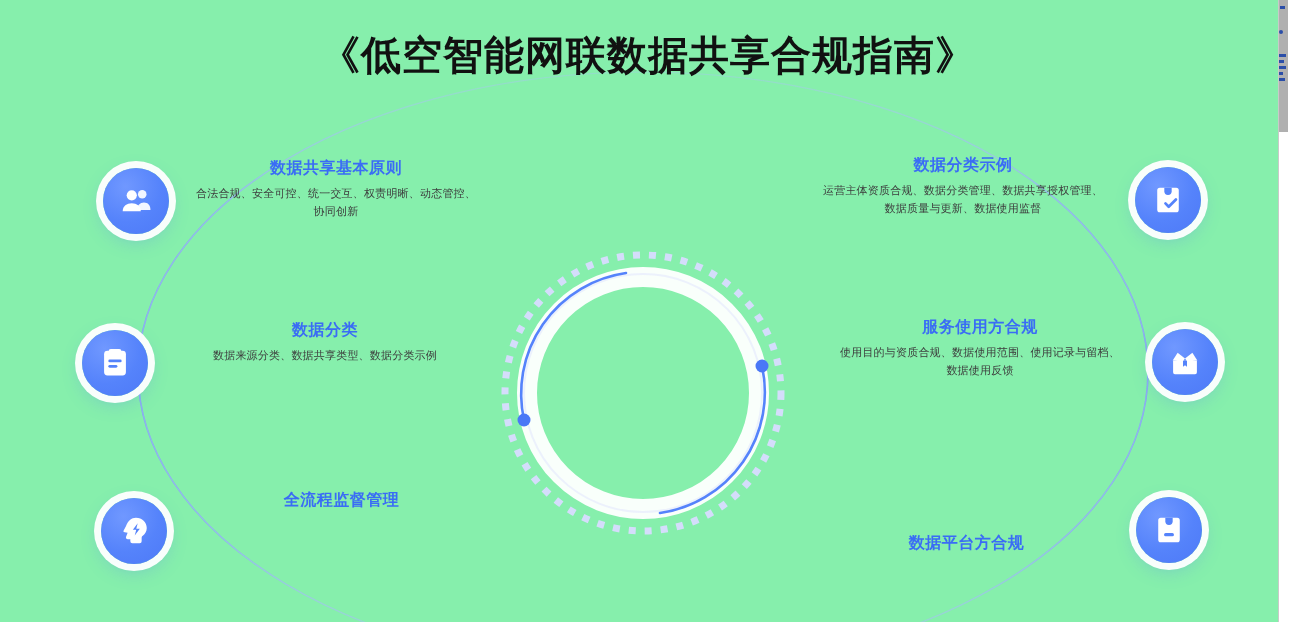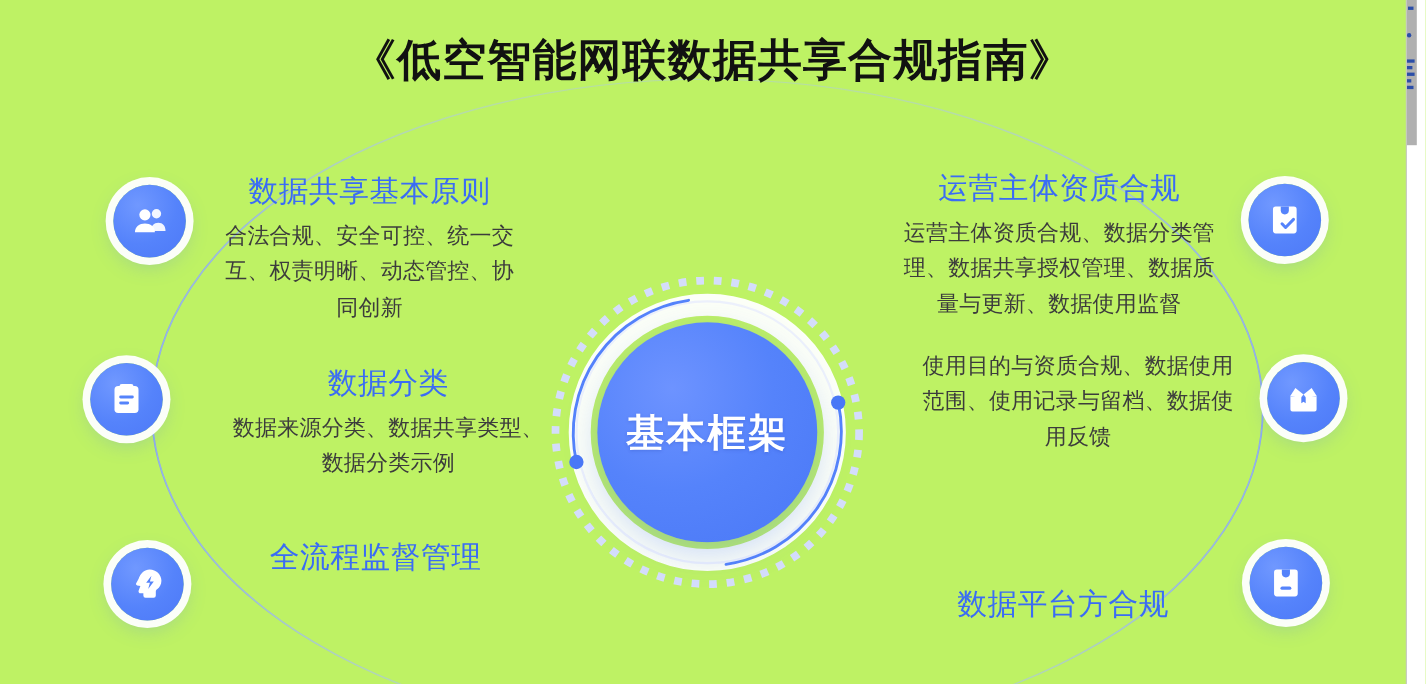--- a/index.html
+++ b/index.html
@@ -6,21 +6,21 @@
   * { box-sizing: border-box; margin: 0; padding: 0; }
   html, body {
     width: 1296px; height: 622px;
     background: #ffffff;
     font-family: "Liberation Sans", "DejaVu Sans", sans-serif;
     overflow: hidden;
   }
   #stage {
     position: relative;
     width: 1296px; height: 622px;
-    background: #bef264;
+    background: #86efac;
     overflow: hidden;
   }
 
   
   #backdrop {
     position: absolute; inset: 0;
     width: 1296px; height: 622px;
     pointer-events: none;
   }
 
@@ -71,49 +71,49 @@
     background: radial-gradient(circle at 34% 28%, #7098ff 0%, #5583fb 55%, #4d79f7 100%);
     box-shadow: 0 0 0 7px rgba(255,255,255,0.95),
                 0 6px 20px rgba(80,120,250,0.33);
     display: flex; align-items: center; justify-content: center;
     z-index: 4;
   }
   .node .bubble svg { width: 34px; height: 34px; display: block; }
   .node .txt { position: absolute; width: 280px; }
   .node .heading {
     color: #3a6cf5;
-    font-size: 27px;
-    font-weight: 400;
+    font-size: 16px;
+    font-weight: 700;
     letter-spacing: 0.5px;
     line-height: 1.25;
     margin-bottom: 7px;
     white-space: nowrap;
   }
   .node .body {
     color: #3c3c3c;
-    font-size: 20px;
+    font-size: 11px;
     line-height: 1.62;
     letter-spacing: 0.2px;
   }
 
   
   .node.left .txt { left: 93px; text-align: center; }
   .node.left .bubble { left: 0; }
   
   .node.right .txt { right: 93px; text-align: center; }
   .node.right .bubble { right: 0; }
 
   
   #node-principles { left: 103px; top: 158px; width: 380px; }
   #node-principles .bubble { top: 10px; }
   #node-principles .txt { top: 0; }
 
   #node-classification { left: 82px; top: 320px; width: 400px; }
   #node-classification .bubble { top: 10px; }
-  #node-classification .txt { top: 12px; width: 300px; margin-left: 28px; }
+  #node-classification .txt { top: 0; width: 300px; }
 
   #node-process { left: 101px; top: 490px; width: 385px; }
   #node-process .bubble { top: 8px; }
   #node-process .txt { top: 0; width: 295px; }
 
   
   #node-provider { right: 95px; top: 155px; width: 390px; }
   #node-provider .bubble { top: 12px; }
   #node-provider .txt { top: 0; width: 290px; }
 
@@ -185,23 +185,20 @@
 
       <circle cx="145" cy="145" r="116" fill="none" stroke="#ffffff" stroke-width="20" opacity="0.95"></circle>
       <circle cx="145" cy="145" r="119" fill="none" stroke="#e8eefd" stroke-width="2" opacity="0.8"></circle>
 
       <path d="M 26 172 A 122 122 0 0 1 128 25" fill="none" stroke="#5583fb" stroke-width="2.6" stroke-linecap="round"></path>
       <circle cx="26" cy="172" r="6.5" fill="#4a78f6"></circle>
 
       <path d="M 264 118 A 122 122 0 0 1 162 265" fill="none" stroke="#5583fb" stroke-width="2.6" stroke-linecap="round"></path>
       <circle cx="264" cy="118" r="6.5" fill="#4a78f6"></circle>
     </svg>
-    <div id="hub-disc">
-      <span id="hub-label">基本框架</span>
-    </div>
   </div>
 
   <div class="node left" id="node-principles">
     <div class="bubble">
       <svg viewBox="0 0 24 24" aria-hidden="true">
         <circle cx="9" cy="8" r="3.6" fill="#ffffff"></circle>
         <path d="M2.6 19.2c0-3.5 2.9-5.6 6.4-5.6s6.4 2.1 6.4 5.6z" fill="#ffffff"></path>
         <circle cx="16.4" cy="7.3" r="3" fill="#ffffff" opacity="0.92"></circle>
         <path d="M12.6 18.4c.3-3.3 2.2-5.3 5-5.3 2.8 0 4.6 1.9 4.6 5.3z" fill="#ffffff" opacity="0.92"></path>
       </svg>
@@ -242,35 +239,36 @@
   <div class="node right" id="node-provider">
     <div class="bubble">
       <svg viewBox="0 0 24 24" aria-hidden="true">
         <path d="M6.2 3.4h11.6a1.8 1.8 0 0 1 1.8 1.8v13.6a1.8 1.8 0 0 1-1.8 1.8H6.2a1.8 1.8 0 0 1-1.8-1.8V5.2a1.8 1.8 0 0 1 1.8-1.8z" fill="#ffffff"></path>
         <path d="M9.4 3.4h5.2v2.4a2.6 2.6 0 0 1-5.2 0z" fill="#5583fb"></path>
         <path d="M10.2 14.4l2.3 2.4 5.1-5.2" fill="none" stroke="#ffffff" stroke-width="3.2" stroke-linecap="round" stroke-linejoin="round"></path>
         <path d="M10.2 14.4l2.3 2.4 5.1-5.2" fill="none" stroke="#5583fb" stroke-width="1.9" stroke-linecap="round" stroke-linejoin="round"></path>
       </svg>
     </div>
     <div class="txt">
-      <div class="heading">运营主体资质合规</div>
+      <div class="heading">数据分类示例</div>
       <div class="body">运营主体资质合规、数据分类管理、数据共享授权管理、数据质量与更新、数据使用监督</div>
     </div>
   </div>
 
   <div class="node right" id="node-consumer">
     <div class="bubble">
       <svg viewBox="0 0 24 24" aria-hidden="true">
         <path d="M3.6 11.2h16.8v8.1a1.3 1.3 0 0 1-1.3 1.3H4.9a1.3 1.3 0 0 1-1.3-1.3z" fill="#ffffff"></path>
         <path d="M10.6 11.2h2.8v4.1l-1.4-1-1.4 1z" fill="#5583fb"></path>
         <path d="M3.3 10.9l3.5-5.4 5.2 4.1-1.6 2z" fill="#ffffff"></path>
         <path d="M20.7 10.9l-3.5-5.4-5.2 4.1 1.6 2z" fill="#ffffff"></path>
       </svg>
     </div>
     <div class="txt">
+      <div class="heading">服务使用方合规</div>
       <div class="body">使用目的与资质合规、数据使用范围、使用记录与留档、数据使用反馈</div>
     </div>
   </div>
 
   <div class="node right" id="node-platform">
     <div class="bubble">
       <svg viewBox="0 0 24 24" aria-hidden="true">
         <path d="M6.2 3.4h11.6a1.8 1.8 0 0 1 1.8 1.8v13.6a1.8 1.8 0 0 1-1.8 1.8H6.2a1.8 1.8 0 0 1-1.8-1.8V5.2a1.8 1.8 0 0 1 1.8-1.8z" fill="#ffffff"></path>
         <path d="M9.4 3.4h5.2v2.4a2.6 2.6 0 0 1-5.2 0z" fill="#5583fb"></path>
         <rect x="8.5" y="14.2" width="7" height="2.2" rx="1.1" fill="#5583fb"></rect>

